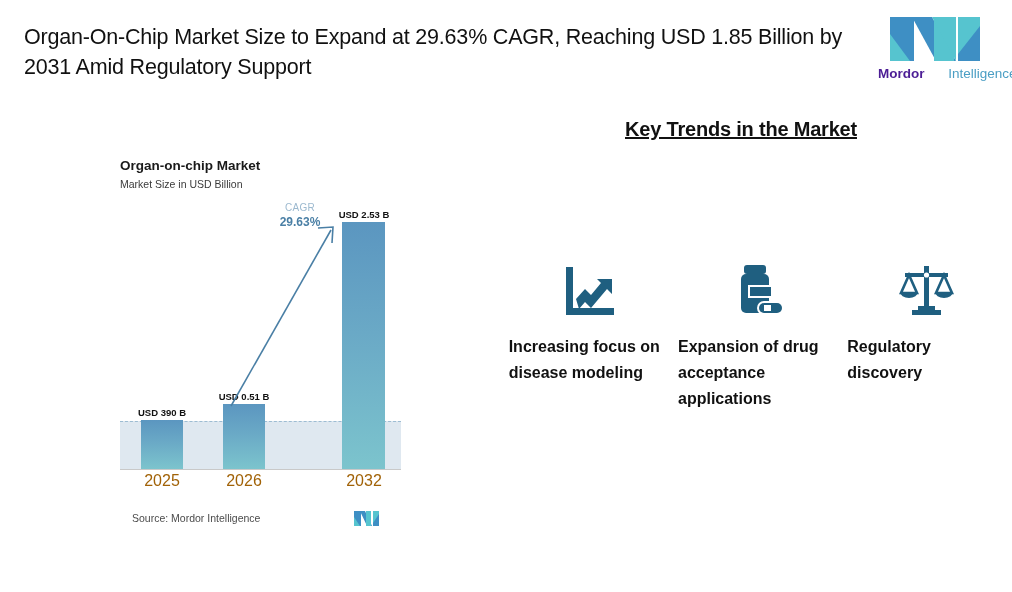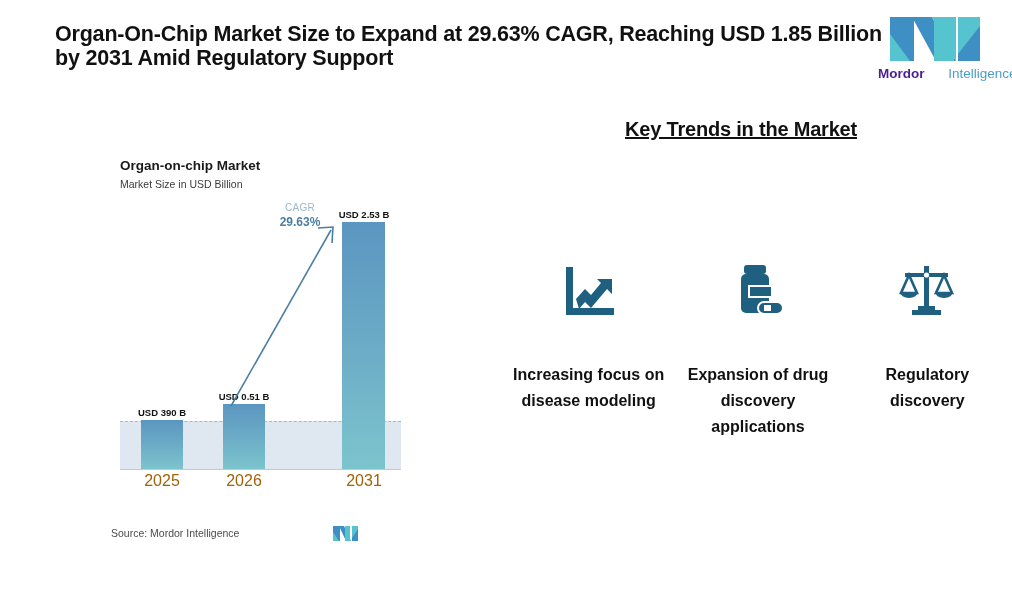--- a/index.html
+++ b/index.html
@@ -23,25 +23,24 @@
     left: 0; top: 0;
     width: 1012px;
     height: 103px;
   }
   .header-title {
     position: absolute;
     left: 24px;
     top: 22px;
     width: 840px;
     font-size: 21.5px;
-    font-weight: bold;
-    line-height: 24px;
+    font-weight: normal;
+    line-height: 30px;
     color: #111111;
     letter-spacing: -0.2px;
-    margin-left: 31px;
   }
   .brand-logo {
     position: absolute;
     left: 878px;
     top: 14px;
     width: 118px;
     height: 72px;
   }
   .brand-mark { position: absolute; left: 10px; top: 0px; width: 98px; height: 50px; }
   .brand-text {
@@ -176,25 +175,24 @@
     color: #a16207;
     text-align: center;
     white-space: nowrap;
   }
   .xlab.x2025 { left: -6px;  width: 96px; }
   .xlab.x2026 { left: 76px;  width: 96px; }
   .xlab.x2031 { left: 196px; width: 96px; }
 
   .source-row {
     position: absolute;
-    left: 7px;
+    left: 28px;
     top: 360px;
     width: 281px;
     height: 20px;
-    margin-top: 15px;
   }
   .source-text {
     position: absolute;
     left: 0; top: 2px;
     font-size: 10.5px;
     color: #4b4b4b;
     white-space: nowrap;
   }
   .source-mark {
     position: absolute;
@@ -238,23 +236,22 @@
     align-items: center;
   }
   .trend-icon {
     width: 58px;
     height: 62px;
     display: flex;
     align-items: center;
     justify-content: center;
   }
   .trend-label {
-    margin-top: 40px;
+    margin-top: 12px;
     width: 160px;
-    text-align: center;
     font-size: 16px;
     font-weight: bold;
     line-height: 26px;
     color: #111111;
   }
 </style>
 </head>
 <body>
 
 <div class="page">
@@ -301,21 +298,21 @@
         <span class="cagr-word">CAGR</span>
         <span class="cagr-val">29.63%</span>
       </div>
 
       <div class="axis"></div>
     </div>
 
     <div class="xaxis-labels">
       <div class="xlab x2025">2025</div>
       <div class="xlab x2026">2026</div>
-      <div class="xlab x2031">2031</div>
+      <div class="xlab x2031">2032</div>
     </div>
 
     <div class="source-row">
       <div class="source-text">Source:  Mordor Intelligence</div>
       <svg class="source-mark" viewBox="0 0 26 17">
         <polygon points="0,1 7,1 7,16 0,16" fill="#3e8fc4"></polygon>
         <polygon points="0,16 0,7 6,16" fill="#56c4cf"></polygon>
         <polygon points="6,1 11,1 18,16 13,16" fill="#3e8fc4"></polygon>
         <polygon points="12,1 17,1 17,16 12,16" fill="#56c4cf"></polygon>
         <polygon points="19,1 25,1 25,16 19,16" fill="#3e8fc4"></polygon>
@@ -344,21 +341,21 @@
           <svg width="56" height="56" viewBox="0 0 56 56">
             <rect x="14" y="2" width="22" height="9" rx="3" fill="#1f5f80"></rect>
             <rect x="11" y="11" width="28" height="39" rx="5" fill="#1f5f80"></rect>
             <rect x="18" y="22" width="25" height="13" fill="#ffffff"></rect>
             <rect x="20" y="24" width="21" height="9" fill="#1f5f80"></rect>
             <rect x="27" y="38" width="27" height="14" rx="7" fill="#ffffff"></rect>
             <rect x="29" y="40" width="23" height="10" rx="5" fill="#1f5f80"></rect>
             <rect x="34" y="42" width="7" height="6" fill="#ffffff"></rect>
           </svg>
         </div>
-        <div class="trend-label">Expansion of drug discovery applications</div>
+        <div class="trend-label">Expansion of drug acceptance applications</div>
       </div>
 
       <div class="trend-col">
         <div class="trend-icon">
           <svg width="56" height="56" viewBox="0 0 56 56">
             <rect x="25" y="3" width="5" height="42" fill="#1f5f80"></rect>
             <rect x="6" y="10" width="43" height="4" fill="#1f5f80"></rect>
             <circle cx="27.5" cy="12" r="2.6" fill="#ffffff"></circle>
             <path d="M10,12 l-8,18 h16 z" fill="none" stroke="#1f5f80" stroke-width="2.6"></path>
             <path d="M45,12 l-8,18 h16 z" fill="none" stroke="#1f5f80" stroke-width="2.6"></path>

